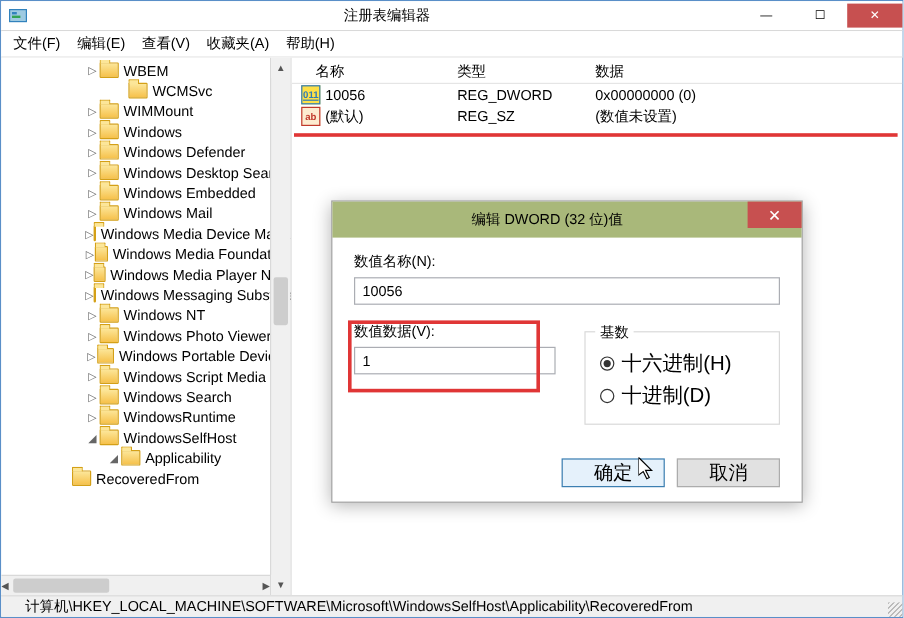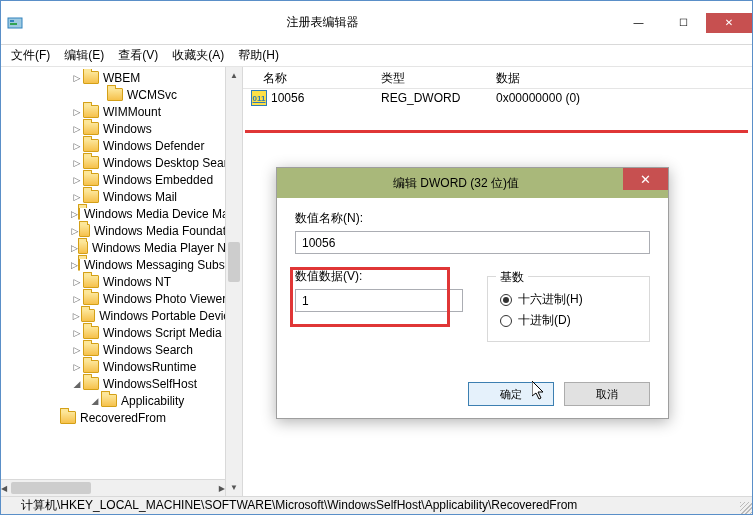--- a/index.html
+++ b/index.html
@@ -1,18 +1,18 @@
 <!DOCTYPE html>
 <html><head>
 <meta charset="utf-8">
 <style>
   * { box-sizing: border-box; font-family: "Microsoft YaHei", "Segoe UI", Tahoma, sans-serif; }
   body { margin: 0; padding: 0; width: 753px; height: 515px; overflow: hidden; background: #fff; }
   .window { width: 753px; height: 515px; border: 1px solid #5a8fc8; display: flex; flex-direction: column; }
-  .titlebar { height: 44px; background: #fff; display: flex; align-items: center; border-bottom: 1px solid #d9d9d9; }
+  .titlebar { height: 25px; background: #fff; display: flex; align-items: center; border-bottom: 1px solid #d9d9d9; }
   .titlebar .app-icon { width: 16px; height: 16px; margin: 0 6px; }
   .titlebar .title { flex: 1; text-align: center; font-size: 12px; color: #000; }
   .titlebar .winbtns { display: flex; }
   .winbtn { width: 45px; height: 20px; display:flex; align-items:center; justify-content:center; font-size:10px; font-family: Arial; }
   .winbtn.close { background:#c75050; color:#fff; width:46px; height:20px;}
   .winbtn.min,.winbtn.max{ color:#000;}
   .menubar { height: 22px; display:flex; align-items:center; font-size:12px; padding:0 4px; gap:2px; background:#fff; border-bottom:1px solid #e5e5e5;}
   .menuitem { padding:2px 6px; }
   .body { flex:1; display:flex; overflow:hidden; }
   .tree { width:242px; border-right:1px solid #d9d9d9; overflow:hidden; font-size:12px; padding:2px 0 0 0; background:#fff; position:relative;}
@@ -48,25 +48,25 @@
   .dlg-title .t{flex:1; text-align:center;}
   .dlg-close{ width:45px; height:22px; background:#c75050; color:#fff; display:flex; align-items:center; justify-content:center; font-size:13px; font-family:Arial; margin-right:0; align-self:flex-start; margin-top:0;}
   .dlg-body{ flex:1; padding:12px 18px 10px 18px; font-size:12px; position:relative;}
   .field-label{ margin-bottom:4px;}
   .text-input{ width:100%; height:23px; border:1px solid #abadb3; padding:2px 6px; font-size:12px; background:#fff;}
   .row2{ display:flex; gap:22px; margin-top:14px;}
   .left-col{ width:170px;}
   .right-col{ flex:1;}
   .group-box{ border:1px solid #d9d9d9; padding:10px 12px 8px 12px; position:relative; margin-top:8px;}
   .group-box .legend{ position:absolute; top:-8px; left:8px; background:#fff; padding:0 4px; font-size:12px;}
-  .radio-row{ display:flex; align-items:center; gap:6px; margin:4px 0; font-size:12px;}
+  .radio-row{ display:flex; align-items:center; gap:6px; margin:4px 0; font-size:17px;}
   .radio{ width:12px; height:12px; border:1px solid #333; border-radius:50%; display:inline-flex; align-items:center; justify-content:center;}
   .radio.checked::after{content:""; width:6px; height:6px; background:#333; border-radius:50%;}
   .dlg-buttons{ position:absolute; right:18px; bottom:12px; display:flex; gap:10px;}
-  .btn{ width:86px; height:24px; border:1px solid #acacac; background:#e1e1e1; font-size:11px; display:flex; align-items:center; justify-content:center;}
+  .btn{ width:86px; height:24px; border:1px solid #acacac; background:#e1e1e1; font-size:16px; display:flex; align-items:center; justify-content:center;}
   .btn.primary{ border:1px solid #3c7fb1; background:#e5f1fb;}
   .highlight-box{ position:absolute; border:3px solid #e03636; pointer-events:none;}
   .hl1{ left:290px; top:267px; width:160px; height:60px;}
   .cursor{ position:absolute; left:532px; top:381px; font-size:14px; pointer-events:none;}
   .resize-grip{position:absolute; right:1px; bottom:1px; width:12px; height:12px; background:repeating-linear-gradient(135deg,#bbb 0,#bbb 1px,transparent 1px,transparent 3px);}
 </style>
 </head>
 <body>
 
 <div class="window">
@@ -225,20 +225,28 @@
       </div>
       <div class="list-body" id="list-body">
         <div class="row">
             <div class="cell c1">
               <span class="val-icon dword">011</span>
               <span>10056</span>
             </div>
             <div class="cell c2">REG_DWORD</div>
             <div class="cell c3">0x00000000 (0)</div>
           </div>
+          <div class="row">
+            <div class="cell c1">
+              <span class="val-icon">ab</span>
+              <span>(默认)</span>
+            </div>
+            <div class="cell c2">REG_SZ</div>
+            <div class="cell c3">(数值未设置)</div>
+          </div>
       <div class="underline"></div>
         </div>
     </div>
   </div>
 
   <div class="statusbar">
     <span>计算机\HKEY_LOCAL_MACHINE\SOFTWARE\Microsoft\WindowsSelfHost\Applicability\RecoveredFrom</span>
   </div>
   <div class="resize-grip"></div>
 </div>

